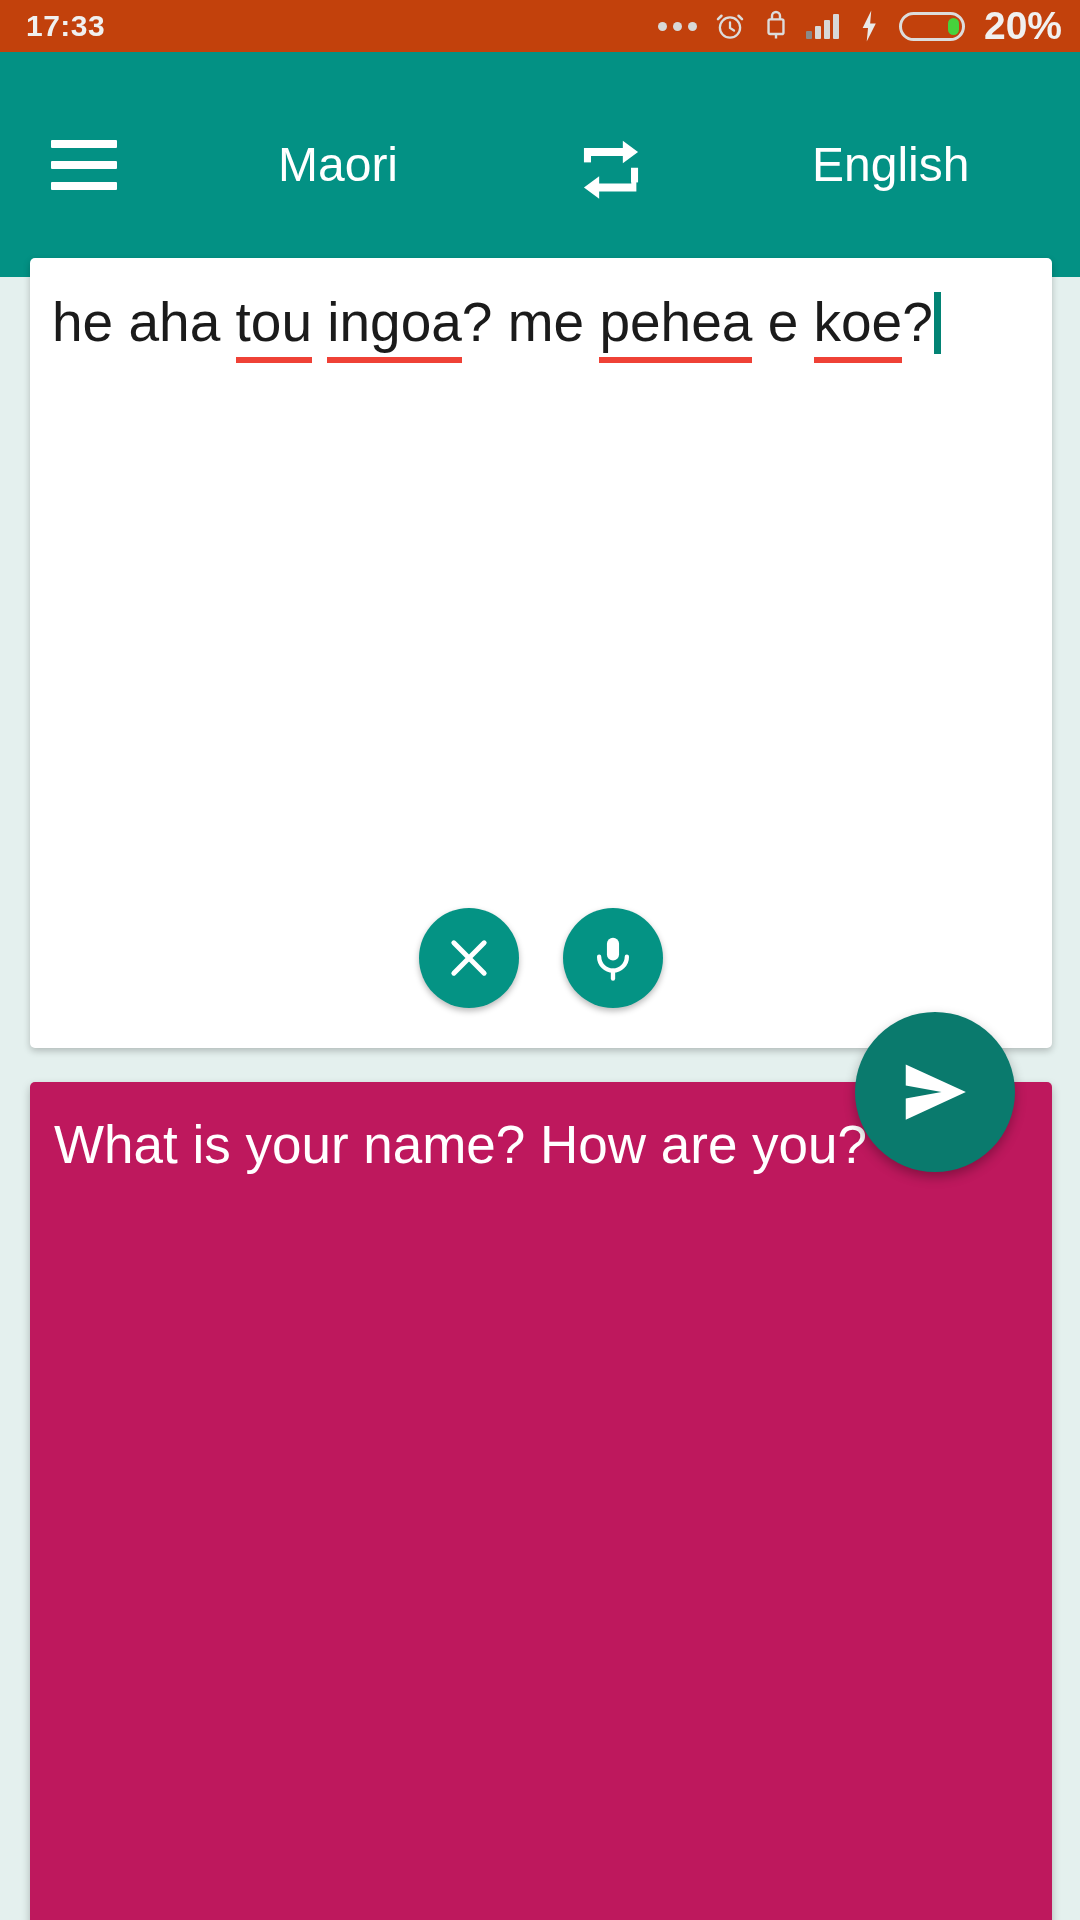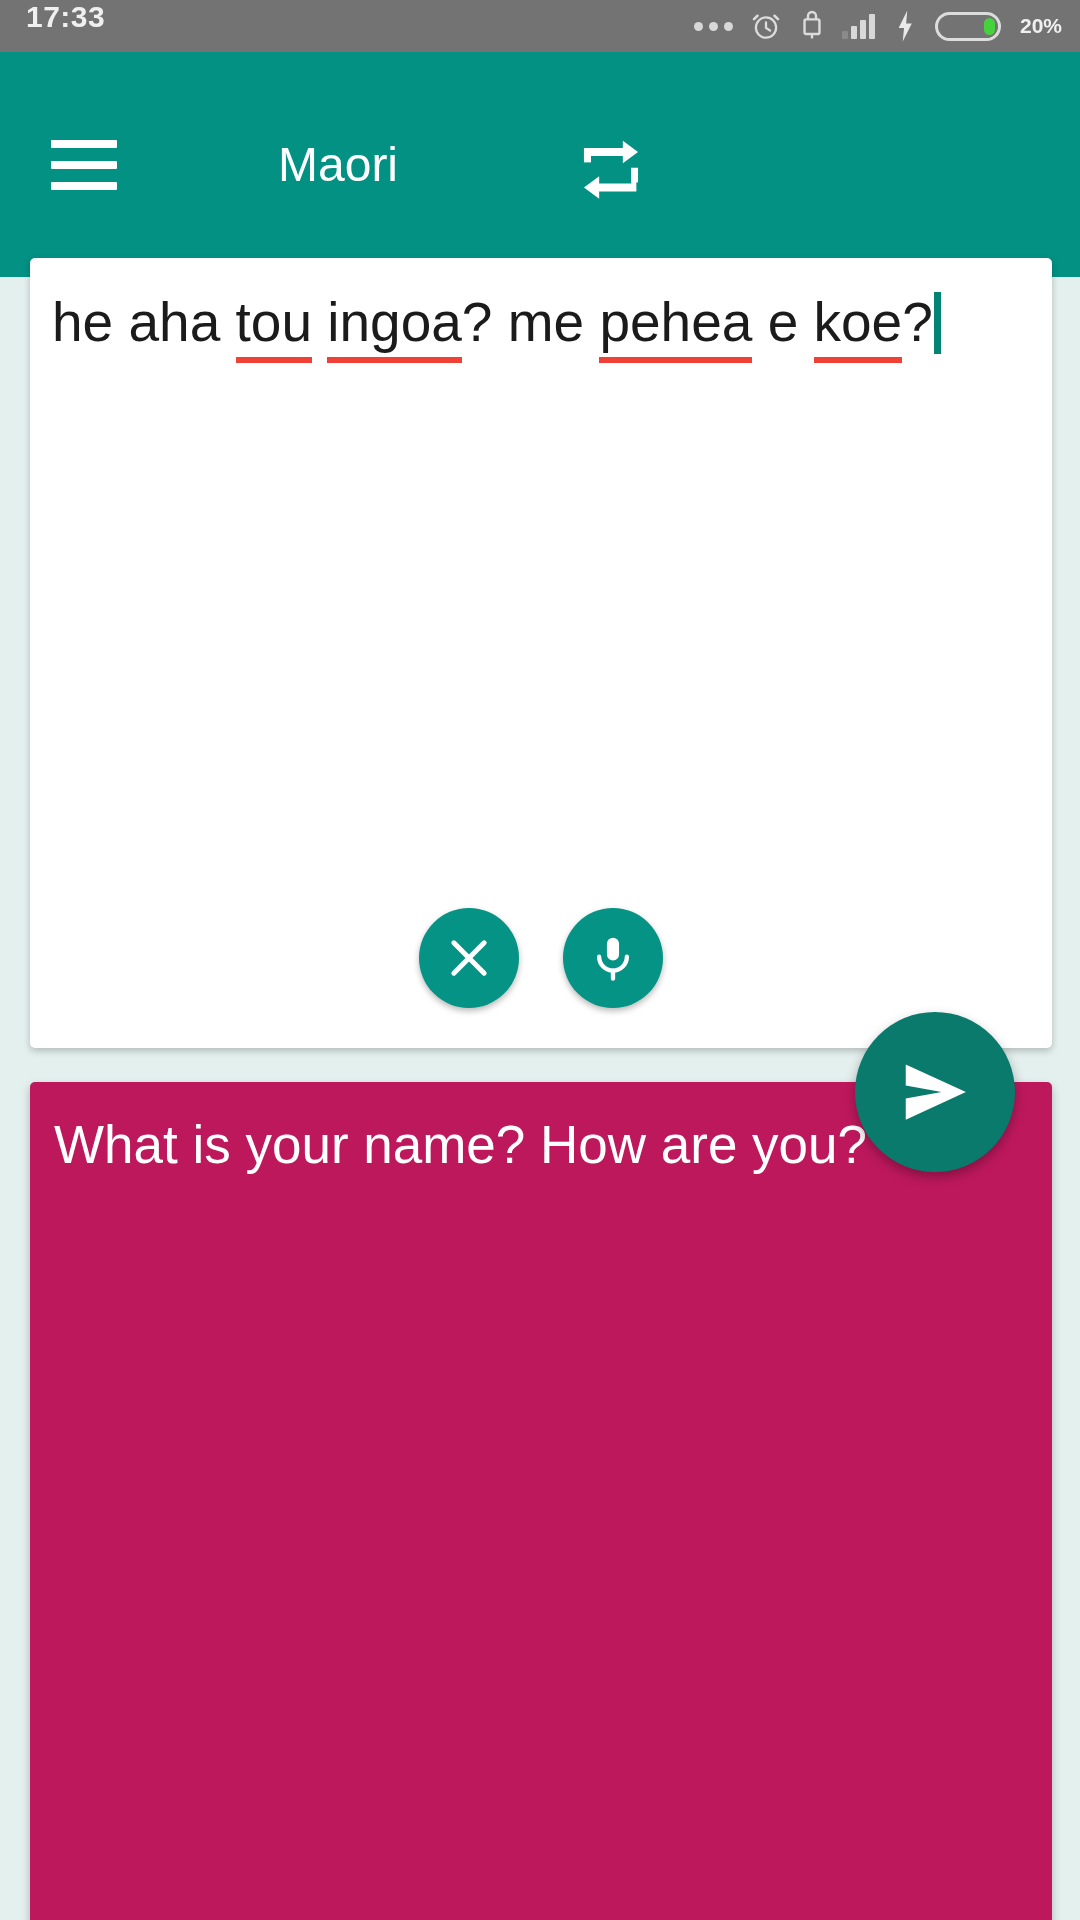--- a/index.html
+++ b/index.html
@@ -7,22 +7,22 @@
     width:1080px; height:1920px;
     background:#e4f0ee;
     font-family:"Liberation Sans", sans-serif;
     overflow:hidden;
   }
 
   
   .statusbar{
     position:absolute; top:0; left:0;
     width:1080px; height:52px;
-    background:#737373;
-    display:flex; 
+    background:#c2410c;
+    display:flex; align-items:center;
     padding:0 18px 0 26px;
     color:#e9e9e9;
   }
   .status-time{
     font-size:30px; font-weight:bold;
     letter-spacing:0.5px; color:#f0f0f0;
   }
   .status-right{
     margin-left:auto;
     display:flex; align-items:center; gap:17px;
@@ -40,21 +40,21 @@
   .battery{
     width:66px; height:29px;
     border:3px solid #dcdcdc; border-radius:16px;
     position:relative; display:flex; align-items:center;
     padding:3px; justify-content:flex-end;
   }
   .battery .fill{
     height:100%; width:26%;
     background:#46d23c; border-radius:11px;
   }
-  .batt-pct{ font-size:21px; font-weight:bold; color:#f0f0f0; margin-left:2px;}
+  .batt-pct{ font-size:39px; font-weight:bold; color:#f0f0f0; margin-left:2px;}
 
   
   .appbar{
     position:absolute; top:52px; left:0;
     width:1080px; height:225px;
     background:#039184;
     display:flex; align-items:center;
   }
   .hamburger{
     width:66px; height:50px;
@@ -208,20 +208,21 @@
   </div>
   <div class="lang lang-src">Maori</div>
 
   <svg class="swap" viewBox="0 0 24 22">
     <path d="M3 6.6 V3.2 h13.2 V0.6 L21.6 4.6 L16.2 8.6 V6.0 H4.8 V6.6 Z" fill="#ffffff"></path>
     <rect x="2.4" y="3.2" width="2.5" height="5.1" fill="#ffffff"></rect>
     <path d="M21 15.2 v3.4 H7.8 v2.6 L2.4 17.2 L7.8 13.2 v2.6 H19.2 v-0.6 Z" fill="#ffffff"></path>
     <rect x="19.1" y="10.2" width="2.5" height="5.2" fill="#ffffff"></rect>
   </svg>
 
+  <div class="lang lang-dst">English</div>
 </div>
 
 <div class="card card-src">
   <div class="src-text">
     <span id="src-tokens"><span>he </span><span>aha </span><u>tou</u><span> </span><u>ingoa</u><span>? me </span><u>pehea</u><span> e </span><u>koe</u><span>?</span></span><span class="caret"></span>
   </div>
 
   <div class="srcbtns">
     <div class="fab-sm">
       <svg width="52" height="52" viewBox="0 0 24 24">

